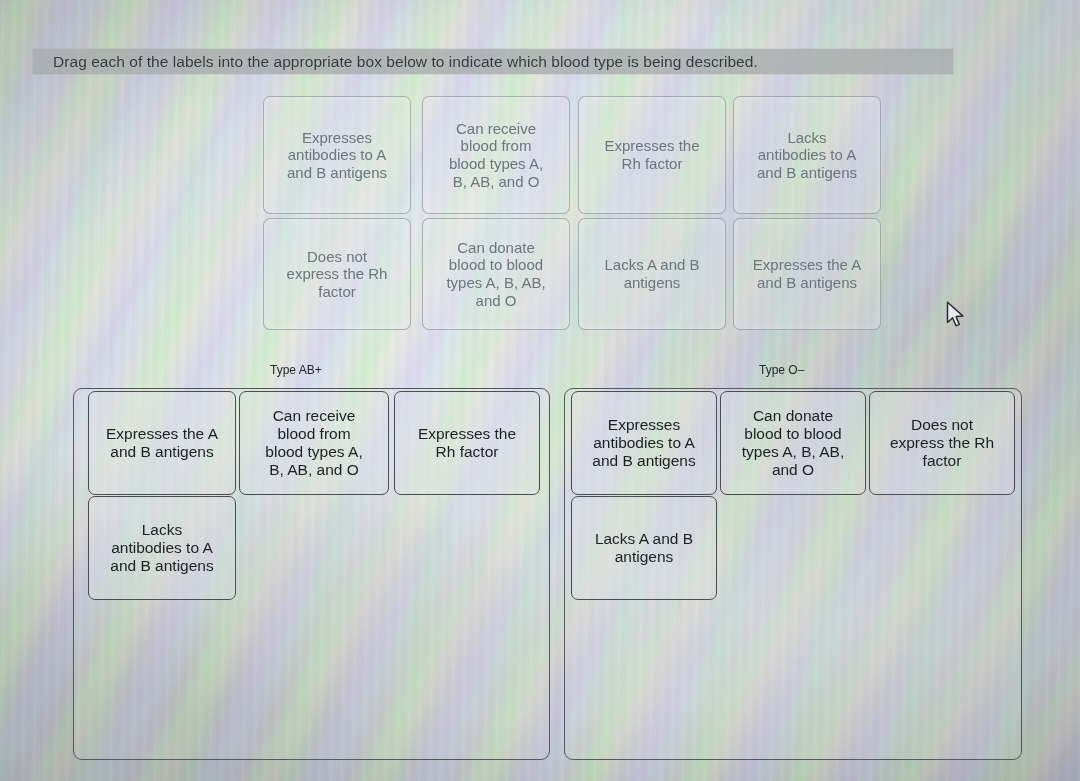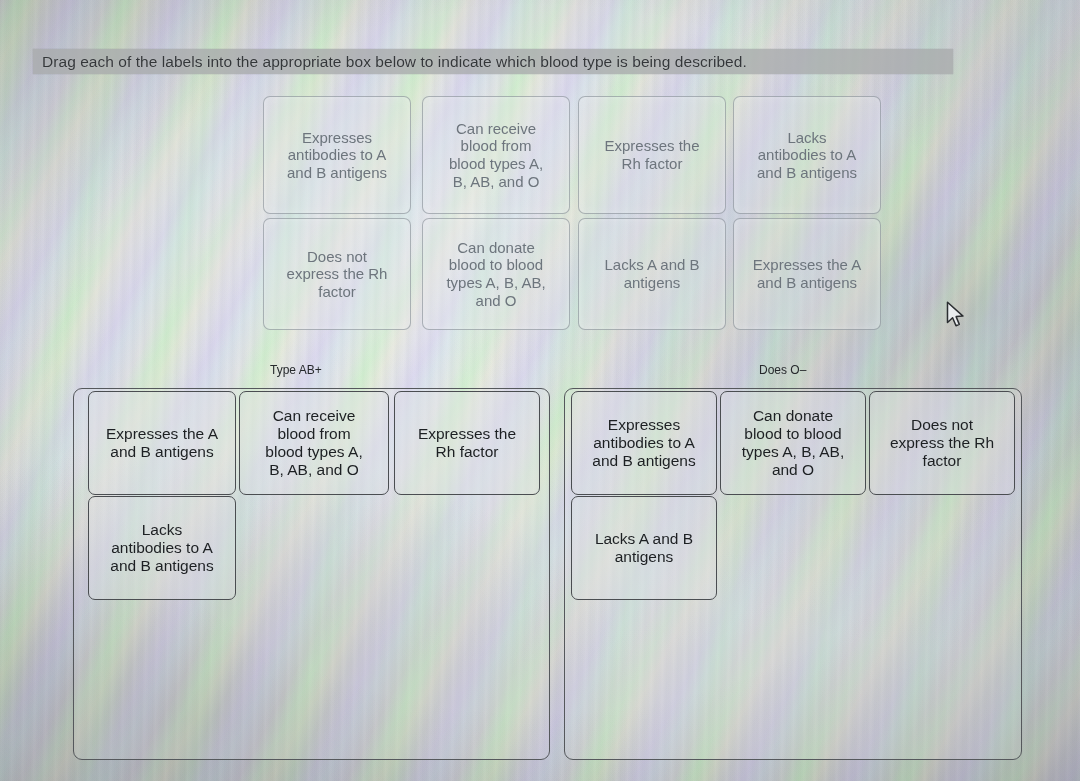--- a/index.html
+++ b/index.html
@@ -90,21 +90,21 @@
     display: flex;
     align-items: center;
     background: rgba(168,170,172,0.78);
     box-shadow: 0 0 1px rgba(120,122,126,0.6);
   }
   #instruction-text {
     font-size: 15.5px;
     color: #34373a;
     letter-spacing: 0.05px;
     white-space: nowrap;
-    padding-left: 9px;
+    padding-left: 20px;
     text-shadow: 0 0 1px rgba(255,255,255,0.35);
   }
 
   
   .chip {
     position: absolute;
     box-sizing: border-box;
     border-radius: 7px;
     display: flex;
     align-items: center;
@@ -215,21 +215,21 @@
       <span class="chip-text">Lacks A and B
 antigens</span>
     </div>
     <div class="chip bank" style="left:733px; top:218px; width:148px; height:112px;">
       <span class="chip-text">Expresses the A
 and B antigens</span>
     </div>
   </div>
 
   <div class="zone-heading" style="left:270px; top:363px;">Type AB+</div>
-  <div class="zone-heading" style="left:759px; top:363px;">Does O–</div>
+  <div class="zone-heading" style="left:759px; top:363px;">Type O–</div>
 
   <div class="drop-zone" style="left:73px; top:388px; width:477px; height:372px;">
   </div>
   <div class="chip placed" style="left:88px; top:391px; width:148px; height:104px;">
     <span class="chip-text">Expresses the A
 and B antigens</span>
   </div>
   <div class="chip placed" style="left:239px; top:391px; width:150px; height:104px;">
     <span class="chip-text">Can receive
 blood from

